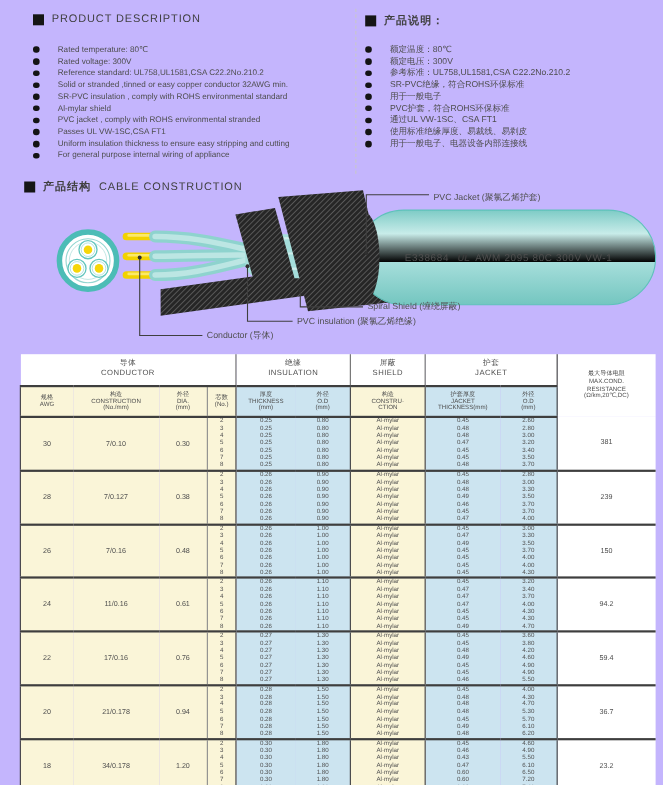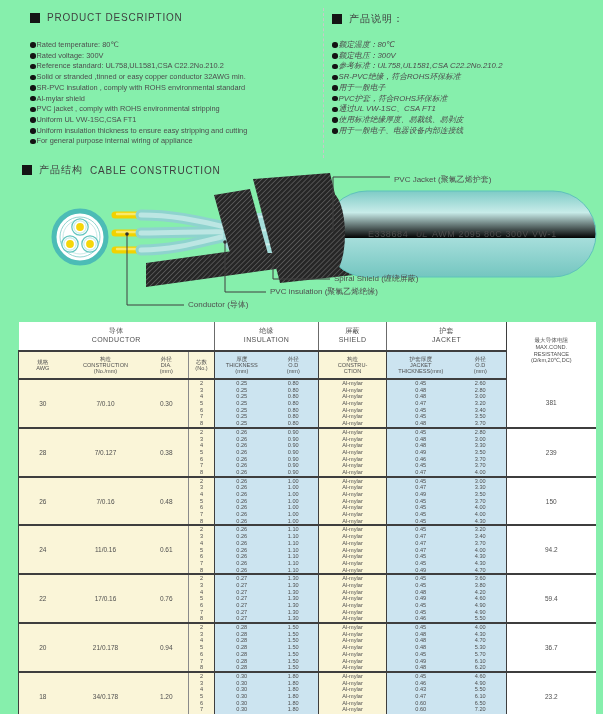--- a/index.html
+++ b/index.html
@@ -1,26 +1,26 @@
 <!DOCTYPE html>
 <html><head>
 <meta charset="utf-8">
 <style>
   html,body{margin:0;padding:0;background:#ffffff;}
-  .page{position:relative;width:603px;height:714px;background:#86efac;overflow:hidden;
+  .page{position:relative;width:603px;height:714px;background:#c4b5fd;overflow:hidden;
         font-family:"Liberation Sans","DejaVu Sans",sans-serif;color:#4a4a4a;}
   
   .sec-title{position:absolute;display:flex;align-items:center;gap:7px;font-size:10px;
              letter-spacing:0.8px;color:#3f3f3f;white-space:nowrap;}
   .sq{width:10px;height:10px;background:#151515;flex:none;}
-  .cn-bold{font-weight:normal;letter-spacing:1px;}
+  .cn-bold{font-weight:bold;letter-spacing:1px;}
   
   .desc{position:absolute;}
   .desc ul{list-style:none;margin:16px 0 0 0;padding:0;}
-  .desc li{display:flex;gap:1px;font-size:7.4px;line-height:10.7px;white-space:nowrap;color:#4d4d4d;}
+  .desc li{display:flex;gap:17px;font-size:7.4px;line-height:10.7px;white-space:nowrap;color:#4d4d4d;}
   .desc-cn li{font-size:7.8px;}
   .dot{width:5.5px;height:5.5px;border-radius:50%;background:#141414;flex:none;margin-top:2.4px;}
   .divider{position:absolute;left:323px;top:8px;height:150px;border-left:1px dashed #c8c8c8;}
   
   .figure{position:absolute;left:18px;top:165px;}
   .figure text{font-family:"Liberation Sans","DejaVu Sans",sans-serif;}
   
   .spec-table{position:absolute;left:18px;top:322px;width:577px;border-collapse:collapse;
               table-layout:fixed;color:#4f4f4f;}
   .spec-table th,.spec-table td{padding:0;font-weight:normal;text-align:center;vertical-align:middle;}
@@ -68,44 +68,44 @@
         <li>
           <span class="dot"></span>
           <span>SR-PVC insulation , comply with ROHS environmental standard</span>
         </li>
         <li>
           <span class="dot"></span>
           <span>Al-mylar shield</span>
         </li>
         <li>
           <span class="dot"></span>
-          <span>PVC jacket , comply with ROHS environmental stripping</span>
-        </li>
-        <li>
-          <span class="dot"></span>
-          <span>Uniform UL VW-1SC,CSA FT1</span>
+          <span>PVC jacket , comply with ROHS environmental stranded</span>
+        </li>
+        <li>
+          <span class="dot"></span>
+          <span>Passes UL VW-1SC,CSA FT1</span>
         </li>
         <li>
           <span class="dot"></span>
           <span>Uniform insulation thickness to ensure easy stripping and cutting</span>
         </li>
         <li>
           <span class="dot"></span>
           <span>For general purpose internal wiring of appliance</span>
         </li>
       </ul>
   </div>
 
   <div class="divider"></div>
 
   <div class="sec-title" style="left:332px;top:12px;">
     <span class="sq"></span>
     <span class="cn-bold">产品说明：</span>
   </div>
-  <div class="desc desc-cn" style="left:332px;top:24px;width:265px;font-style:italic;">
+  <div class="desc desc-cn" style="left:332px;top:24px;width:265px;">
     <ul>
         <li>
           <span class="dot"></span>
           <span>额定温度：80℃</span>
         </li>
         <li>
           <span class="dot"></span>
           <span>额定电压：300V</span>
         </li>
         <li>

